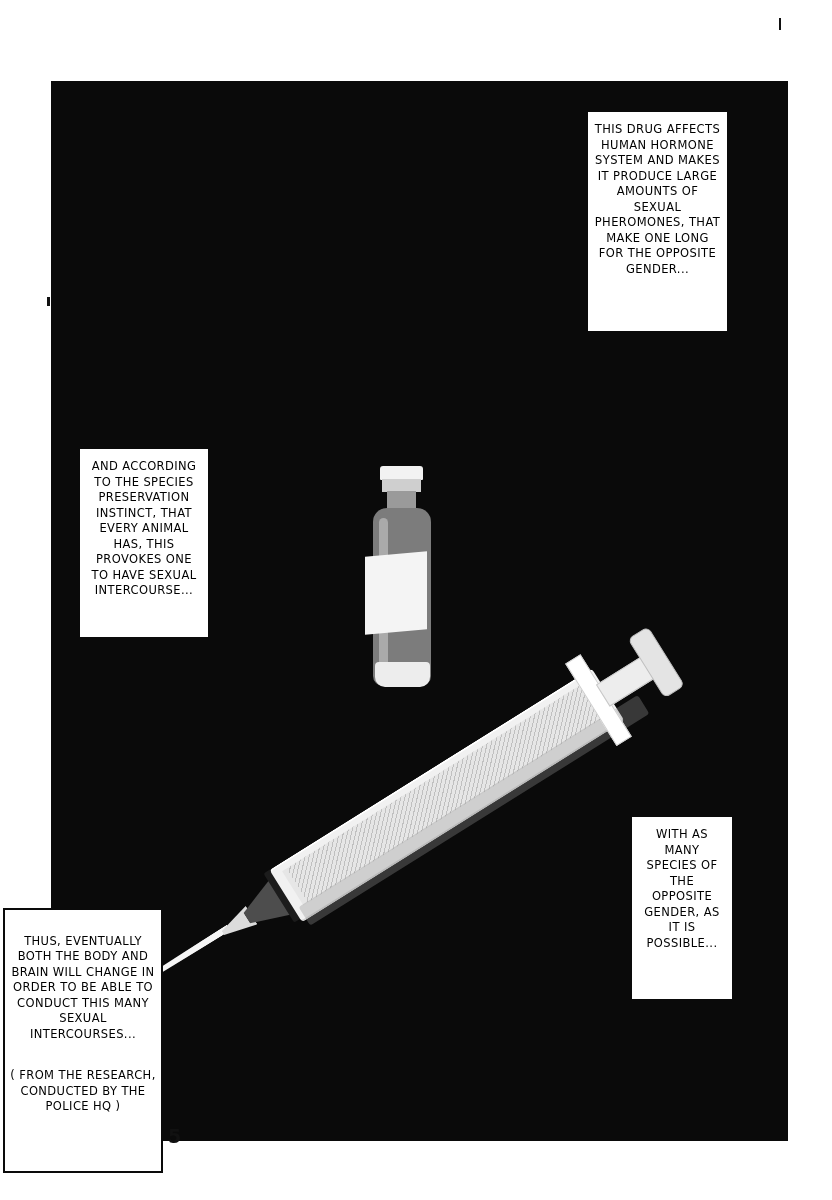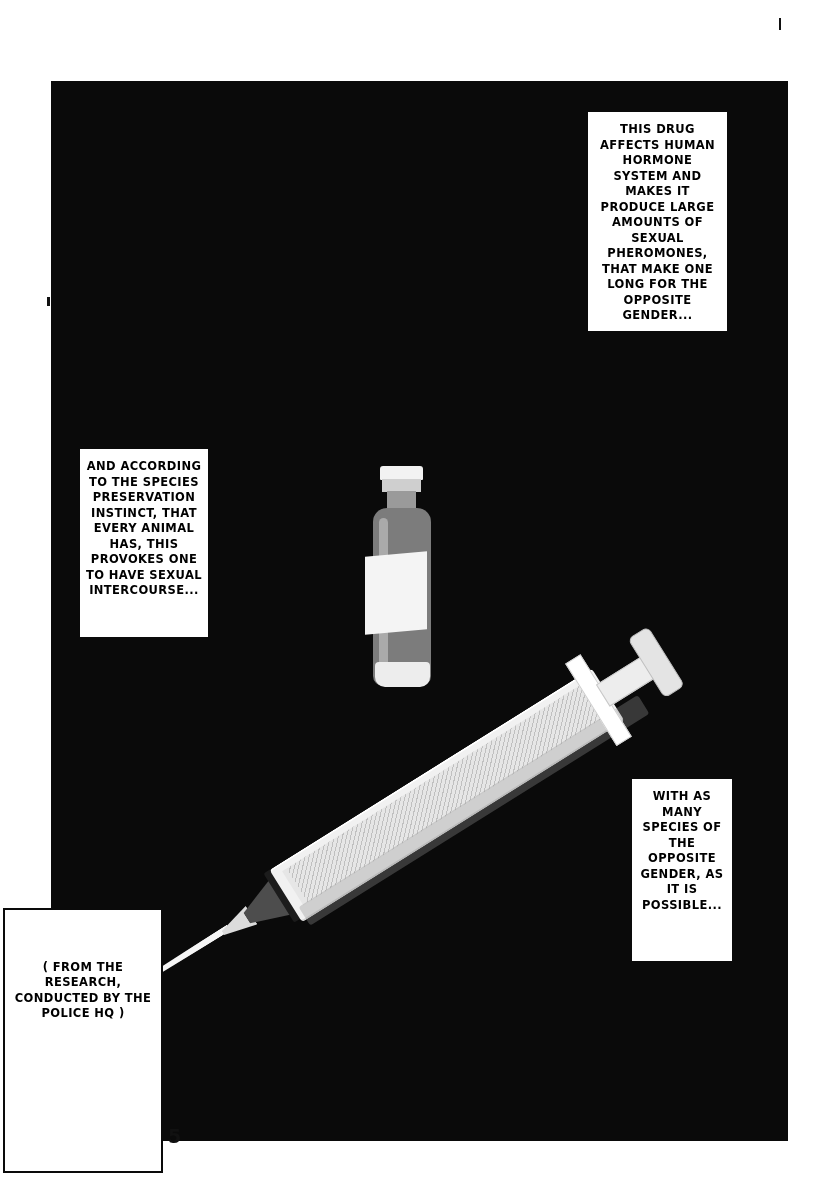--- a/index.html
+++ b/index.html
@@ -51,38 +51,37 @@
     font-size: 11.5px;
     line-height: 15.5px;
     text-align: center;
     letter-spacing: 0.4px;
     padding: 10px 6px;
     white-space: pre-line;
     display: flex;
     align-items: flex-start;
     justify-content: center;
     text-transform: uppercase;
-    font-weight: bold;
   }
 
   #cap-drug {
     left: 586px;
     top: 110px;
     width: 143px;
     height: 223px;
   }
   #cap-species {
     left: 78px;
     top: 447px;
     width: 132px;
     height: 192px;
   }
   #cap-with {
     left: 630px;
-    top: 777px;
+    top: 815px;
     width: 104px;
     height: 186px;
   }
   #cap-thus {
     left: 3px;
     top: 908px;
     width: 160px;
     height: 265px;
     padding: 8px 5px;
   }
@@ -341,19 +340,20 @@
   <div class="caption" id="cap-species">
     <span>And according to the species preservation instinct, that every animal has, this provokes one to have sexual intercourse...</span>
   </div>
 
   <div class="caption" id="cap-with">
     <span>With as many species of the opposite gender, as it is possible...</span>
   </div>
 
   <div class="caption" id="cap-thus">
     <div class="caption-inner">
+      <span>Thus, eventually both the body and brain will change in order to be able to conduct this many sexual intercourses...</span>
       <span class="cap-sub">( from the research, conducted by the police HQ )</span>
     </div>
   </div>
 
   <div class="page-number">5</div>
 
 </div>
 
 </body></html>

